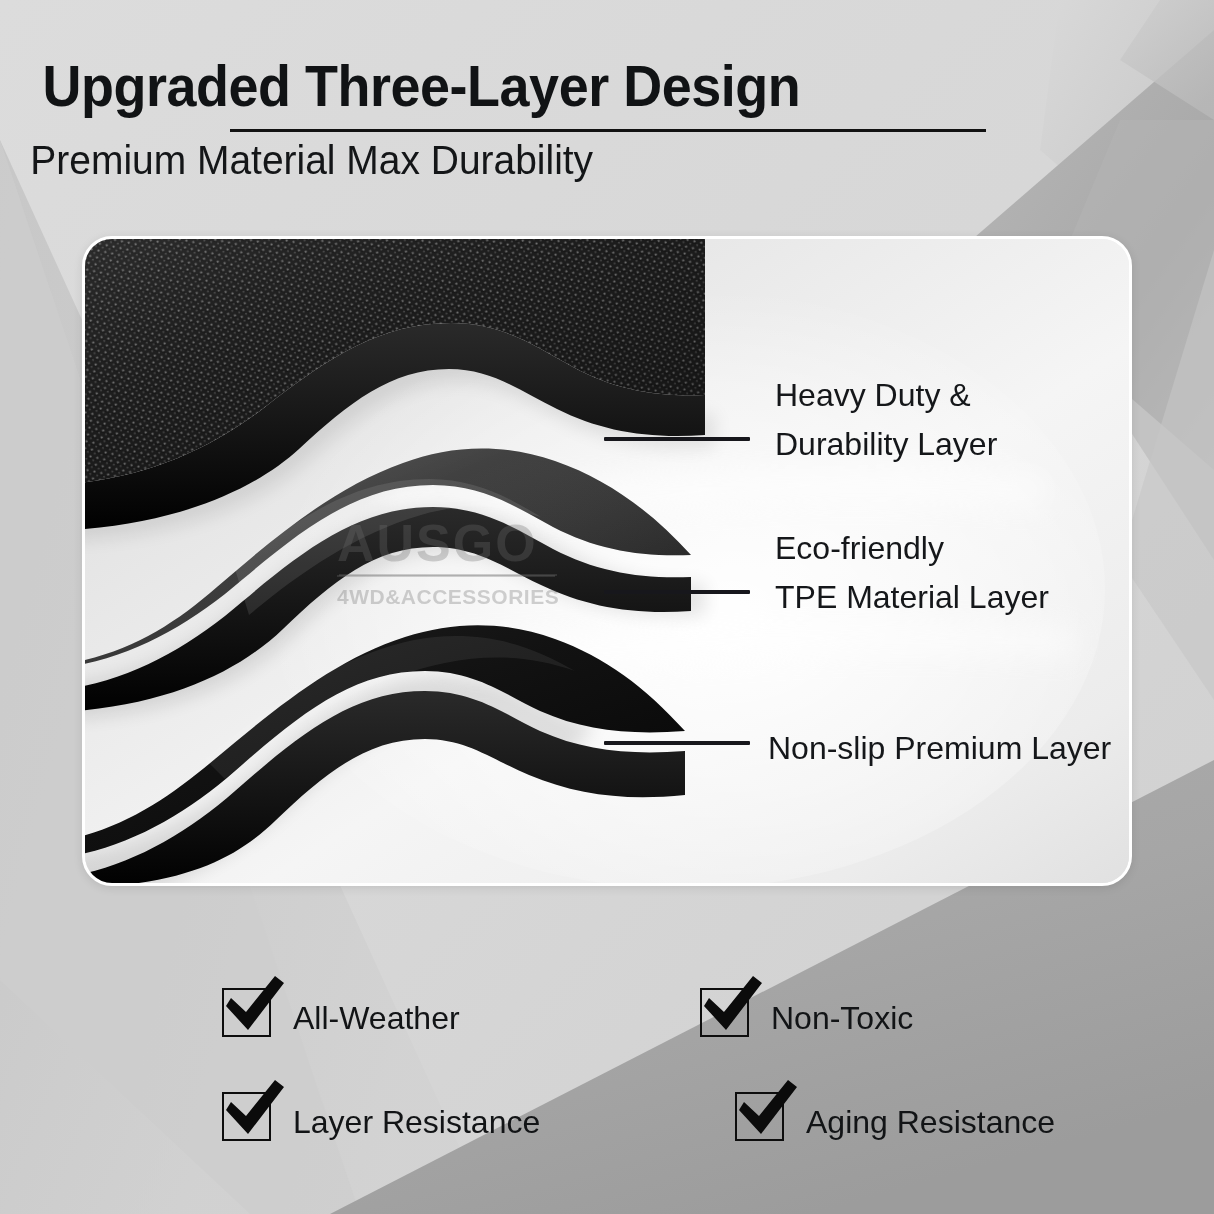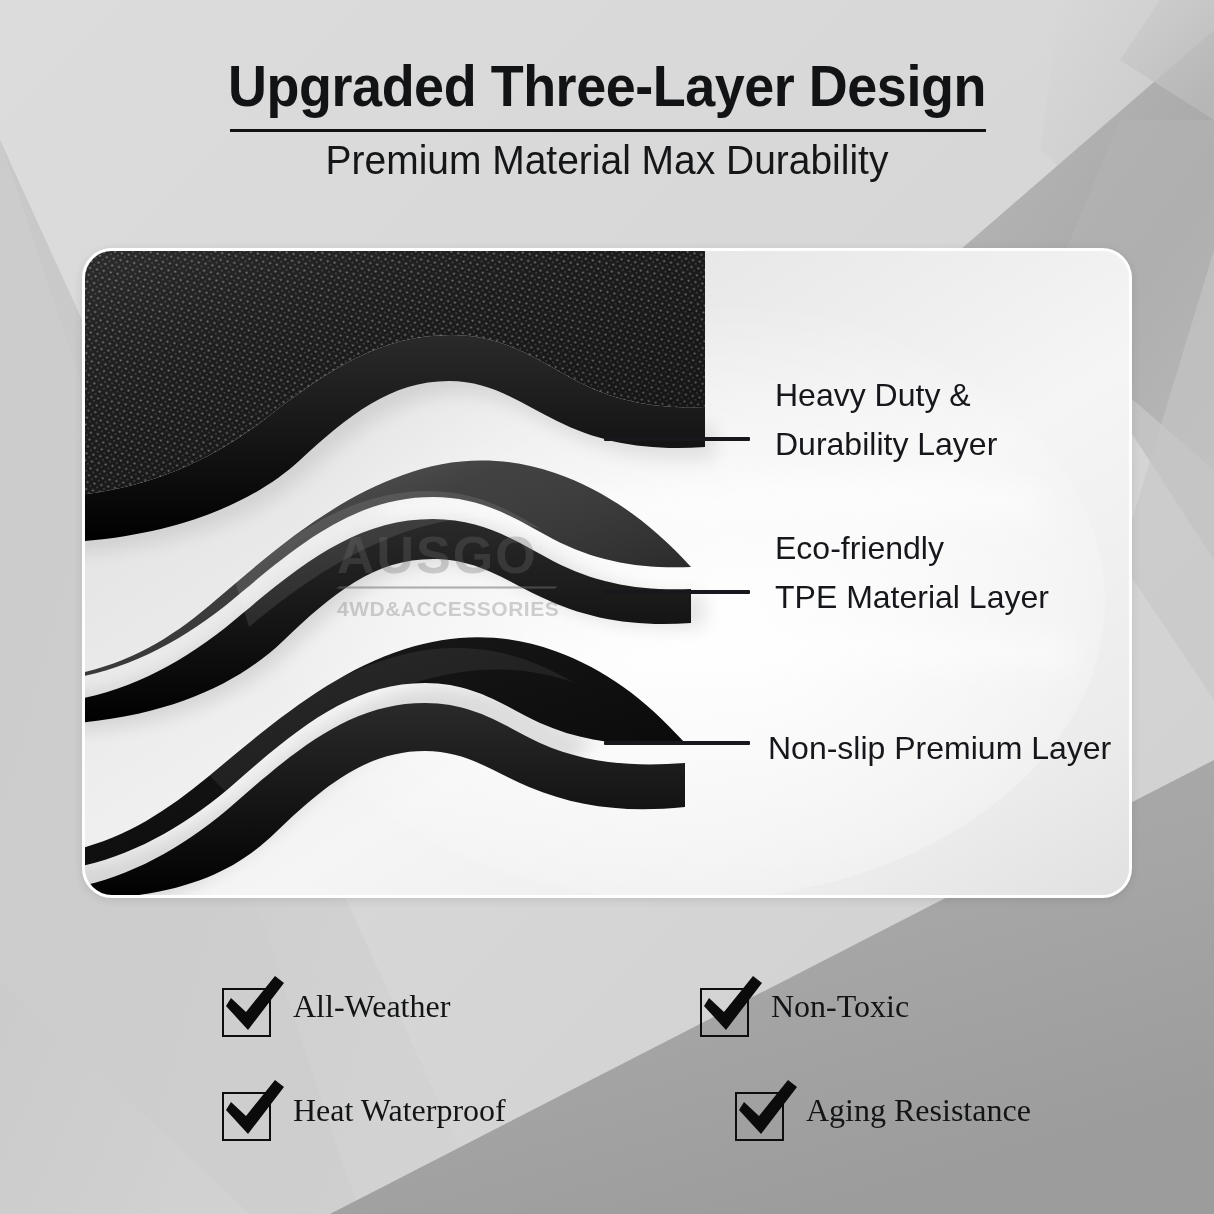--- a/index.html
+++ b/index.html
@@ -15,21 +15,20 @@
     background: #d6d6d6;
   }
 
   
   .bg-layer { position: absolute; inset: 0; pointer-events: none; }
 
   
   #header {
     position: absolute;
     left: 0; top: 0; width: 1214px;
-    text-align: center;
     z-index: 5;
   }
   #title {
     font-family: "Liberation Sans Narrow", "Liberation Sans", sans-serif;
     font-weight: bold;
     font-size: 58px;
     letter-spacing: -0.5px;
     color: #111315;
     margin: 0;
     padding-top: 56px;
@@ -48,21 +47,21 @@
     font-size: 41px;
     color: #141618;
     margin: 0;
     padding-top: 20px;
     transform: scaleX(0.95);
   }
 
   
   #panel {
     position: absolute;
-    left: 82px; top: 248px;
+    left: 82px; top: 236px;
     width: 1050px; height: 650px;
     border-radius: 30px;
     border: 3px solid #ffffff;
     box-sizing: border-box;
     overflow: hidden;
     background: linear-gradient(118deg, #dcdcdc 0%, #e9e9e9 32%, #f4f4f4 58%, #ededed 80%, #e2e2e2 100%);
     box-shadow: 0 2px 10px rgba(0,0,0,0.10);
     z-index: 3;
   }
   #panel-art { position: absolute; inset: 0; }
@@ -83,22 +82,21 @@
     text-align: left;
     white-space: nowrap;
   }
   .callout-text .ln { display: block; }
 
   
   .feature {
     position: absolute;
     z-index: 6;
     display: flex;
-    align-items: flex-start;
-    font-family: Liberation Serif, serif;
+    align-items: flex-end;
   }
   .checkbox-wrap {
     position: relative;
     width: 49px; height: 49px;
     flex: 0 0 auto;
   }
   .checkbox-box {
     position: absolute;
     left: 0; top: 0;
     width: 49px; height: 49px;
@@ -430,21 +428,21 @@
     <span class="feature-label">Non-Toxic</span>
   </div>
 
   <div class="feature" style="left:222px; top:1092px;">
     <span class="checkbox-wrap">
       <span class="checkbox-box"></span>
       <svg class="checkbox-tick" viewBox="0 0 72 66">
         <path d="M8,32 L13,24 L28,38 L57,2 L66,9 L30,56 Z" fill="#0b0b0b"></path>
       </svg>
     </span>
-    <span class="feature-label">Heat Waterproof</span>
+    <span class="feature-label">Layer Resistance</span>
   </div>
 
   <div class="feature" style="left:700px; top:1092px;margin-left:35px;">
     <span class="checkbox-wrap">
       <span class="checkbox-box"></span>
       <svg class="checkbox-tick" viewBox="0 0 72 66">
         <path d="M8,32 L13,24 L28,38 L57,2 L66,9 L30,56 Z" fill="#0b0b0b"></path>
       </svg>
     </span>
     <span class="feature-label">Aging Resistance</span>

